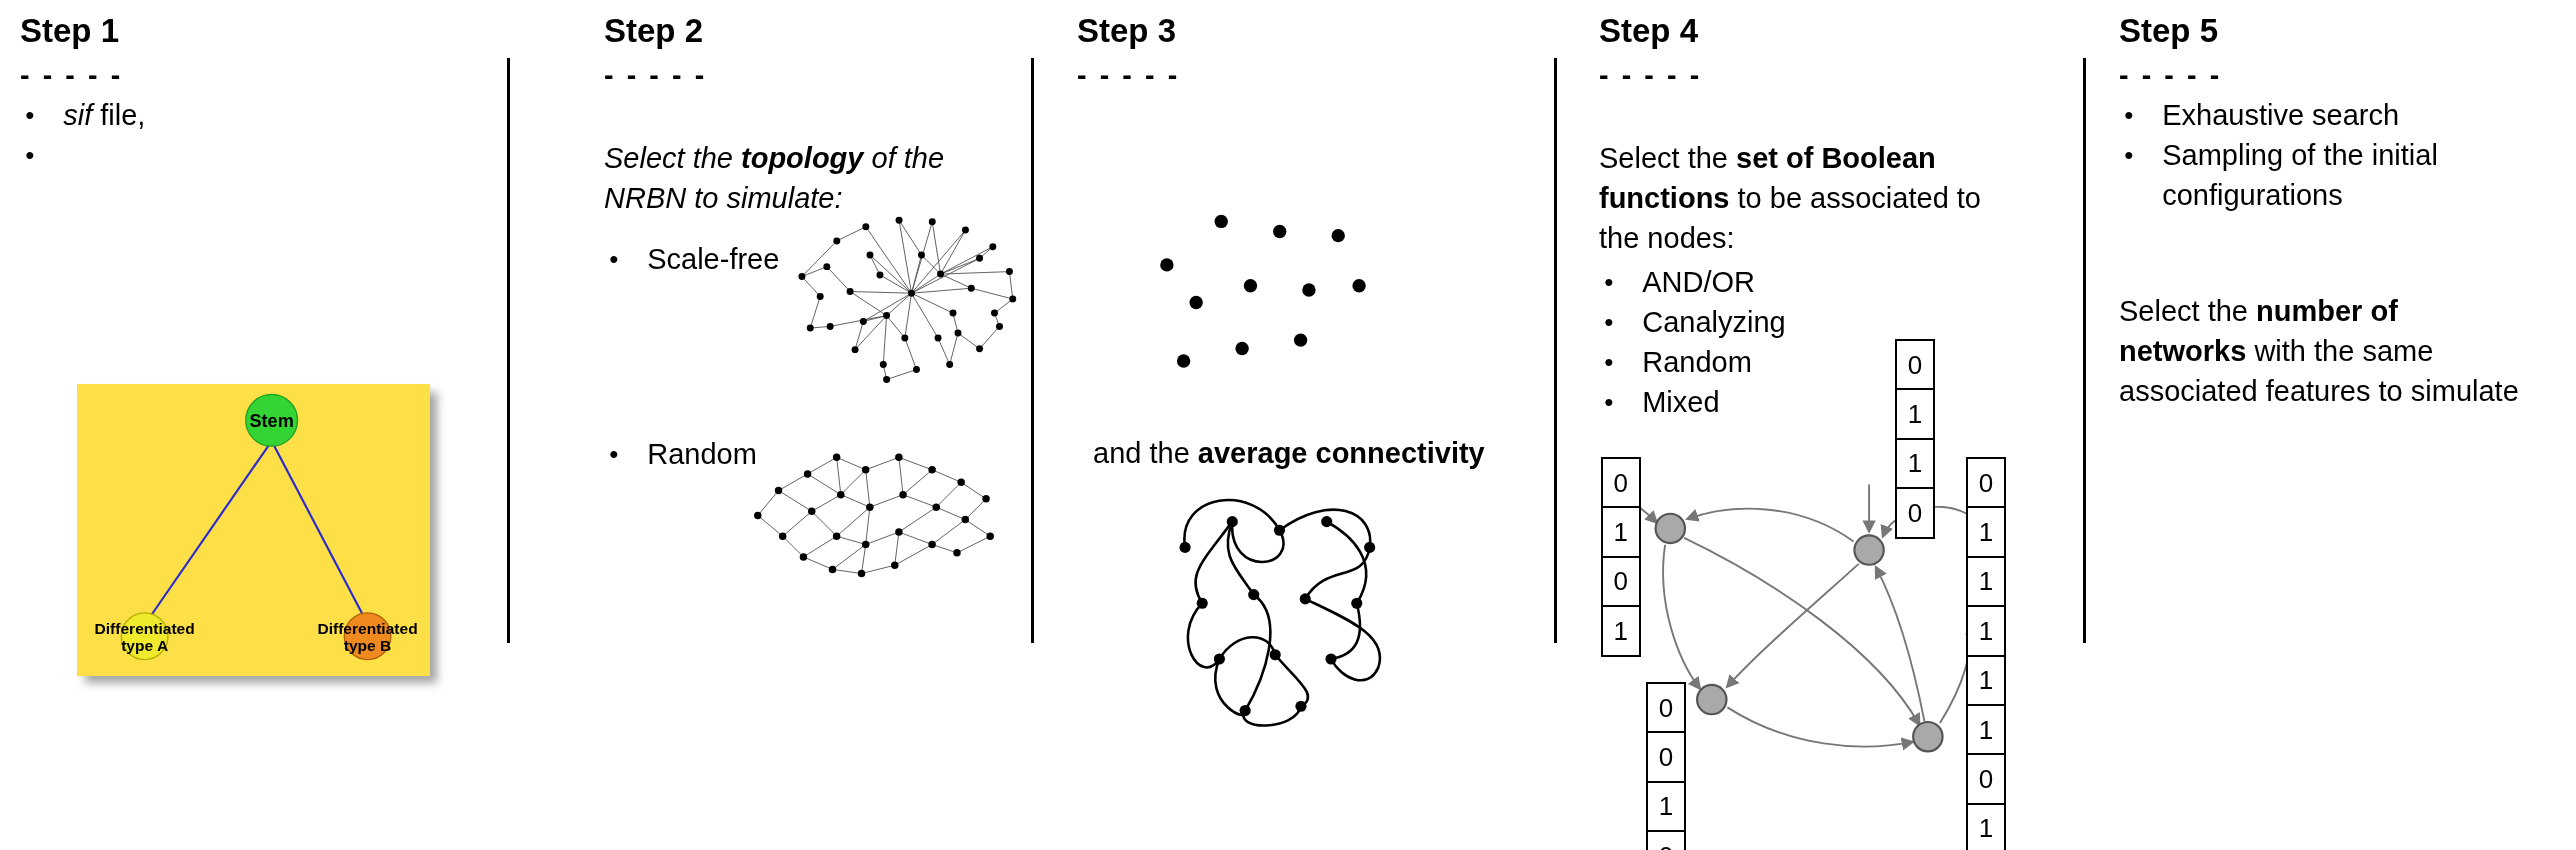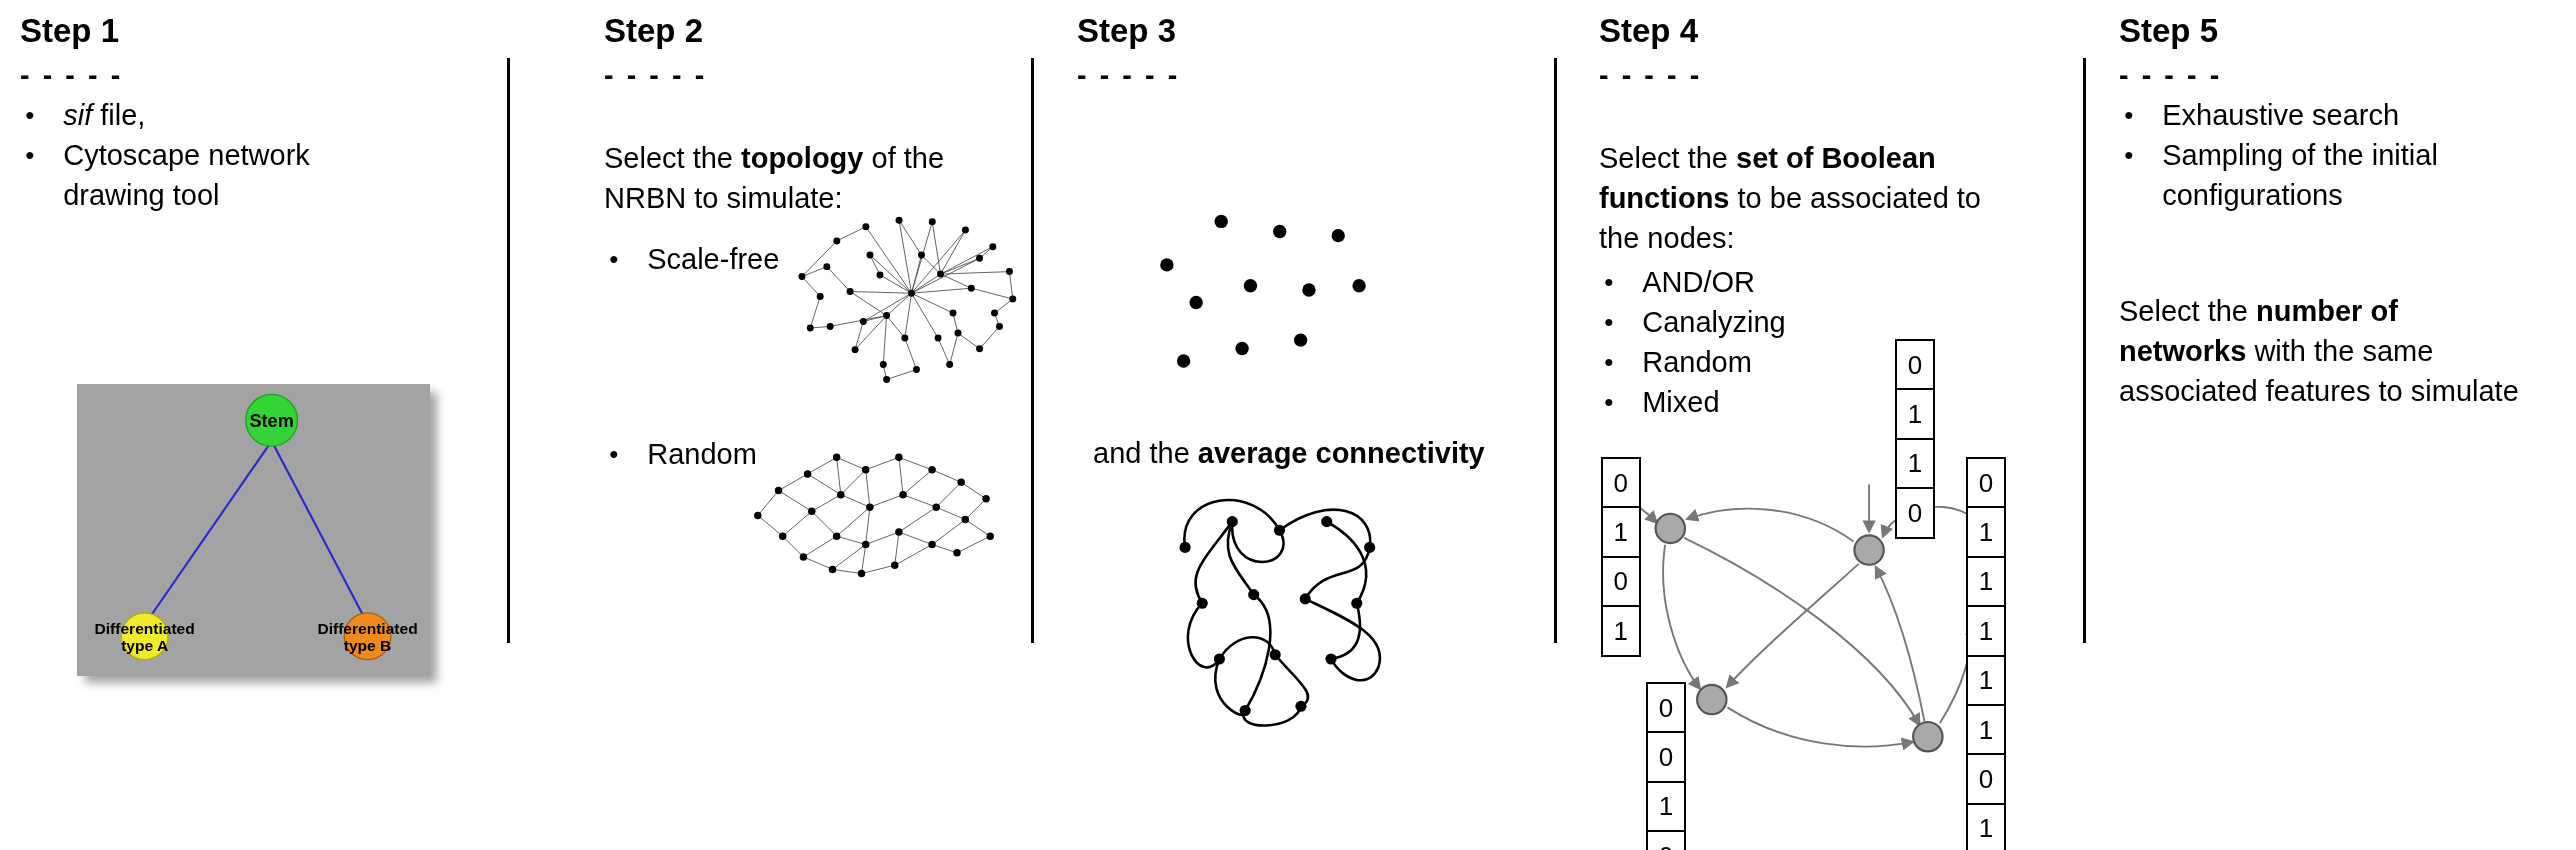--- a/index.html
+++ b/index.html
@@ -14,31 +14,31 @@
   #col4{left:1599px;width:472px;}
   #col5{left:2119px;width:441px;}
   .divider{position:absolute;top:58px;width:2.6px;height:585px;background:#000;}
   #div1{left:507px;} #div2{left:1031px;} #div3{left:1554px;} #div4{left:2083px;}
 
   .step-title{font-size:33px;font-weight:bold;line-height:38px;}
   .dashes{font-size:28.6px;font-weight:bold;letter-spacing:2.6px;margin-top:10.4px;line-height:31px;}
   .body-text{font-size:29px;line-height:40px;margin:47px 0 0 0;}
   b{font-weight:bold;}
   i{font-style:italic;}
-  .mw440{max-width:381px;} .mw450{max-width:389px;} .mw470{max-width:407px;}
+  .mw440{max-width:381px;} .mw450{max-width:389px;font-style:italic;} .mw470{max-width:407px;}
   .bullets{margin-top:3.5px;}
   .bullet{display:flex;font-size:29px;line-height:40px;}
   .bullet .bm{width:38px;flex:0 0 38px;padding-left:5.2px;font-size:26px;}
   .bullet .bt{flex:1;}
   .bt.w340{max-width:294px;}
 
   
   .tree-panel{
     position:absolute;left:57px;top:372px;width:353px;height:292px;
-    background:#a3a3a3;box-shadow:7.8px 7.8px 8.7px rgba(90,90,90,0.55);
+    background:#fde047;box-shadow:7.8px 7.8px 8.7px rgba(90,90,90,0.55);
   }
   .tlabel{text-anchor:middle;font-weight:bold;font-size:21px;fill:#000;}
   .tlabel.small{font-size:18px;}
 
   .gfx{position:absolute;z-index:0;}
   #gfx-scalefree{left:183px;top:191px;}
   #gfx-random{left:133px;top:408px;}
   #gfx-dots{left:69px;top:191px;}
   #gfx-tangle{left:69px;top:471px;}
   #line2-s3{position:absolute;left:0;top:405px;margin:16px;}
@@ -68,21 +68,20 @@
   <div class="col" id="col1">
     <div class="step-title">Step 1</div>
     <div class="dashes">- - - - -</div>
     <div class="bullets">
       <div class="bullet">
         <span class="bm">•</span>
         <span class="bt"><i>sif</i><span> file,</span></span>
       </div>
       <div class="bullet">
         <span class="bm">•</span>
-        <span class="bt w340">Cytoscape network drawing tool</span>
       </div>
     </div>
 
     <div class="tree-panel">
       <svg width="353" height="292" viewBox="0 0 408 338">
         <g stroke-width="2.5">
           <line x1="225" y1="66" x2="84" y2="270" stroke="#2a2ace"></line>
           <line x1="225" y1="66" x2="332" y2="270" stroke="#2a2ace"></line>
         </g>
         <circle cx="225" cy="42" r="30" stroke="#1f9e1f" stroke-width="1.5" fill="#35d435"></circle>

